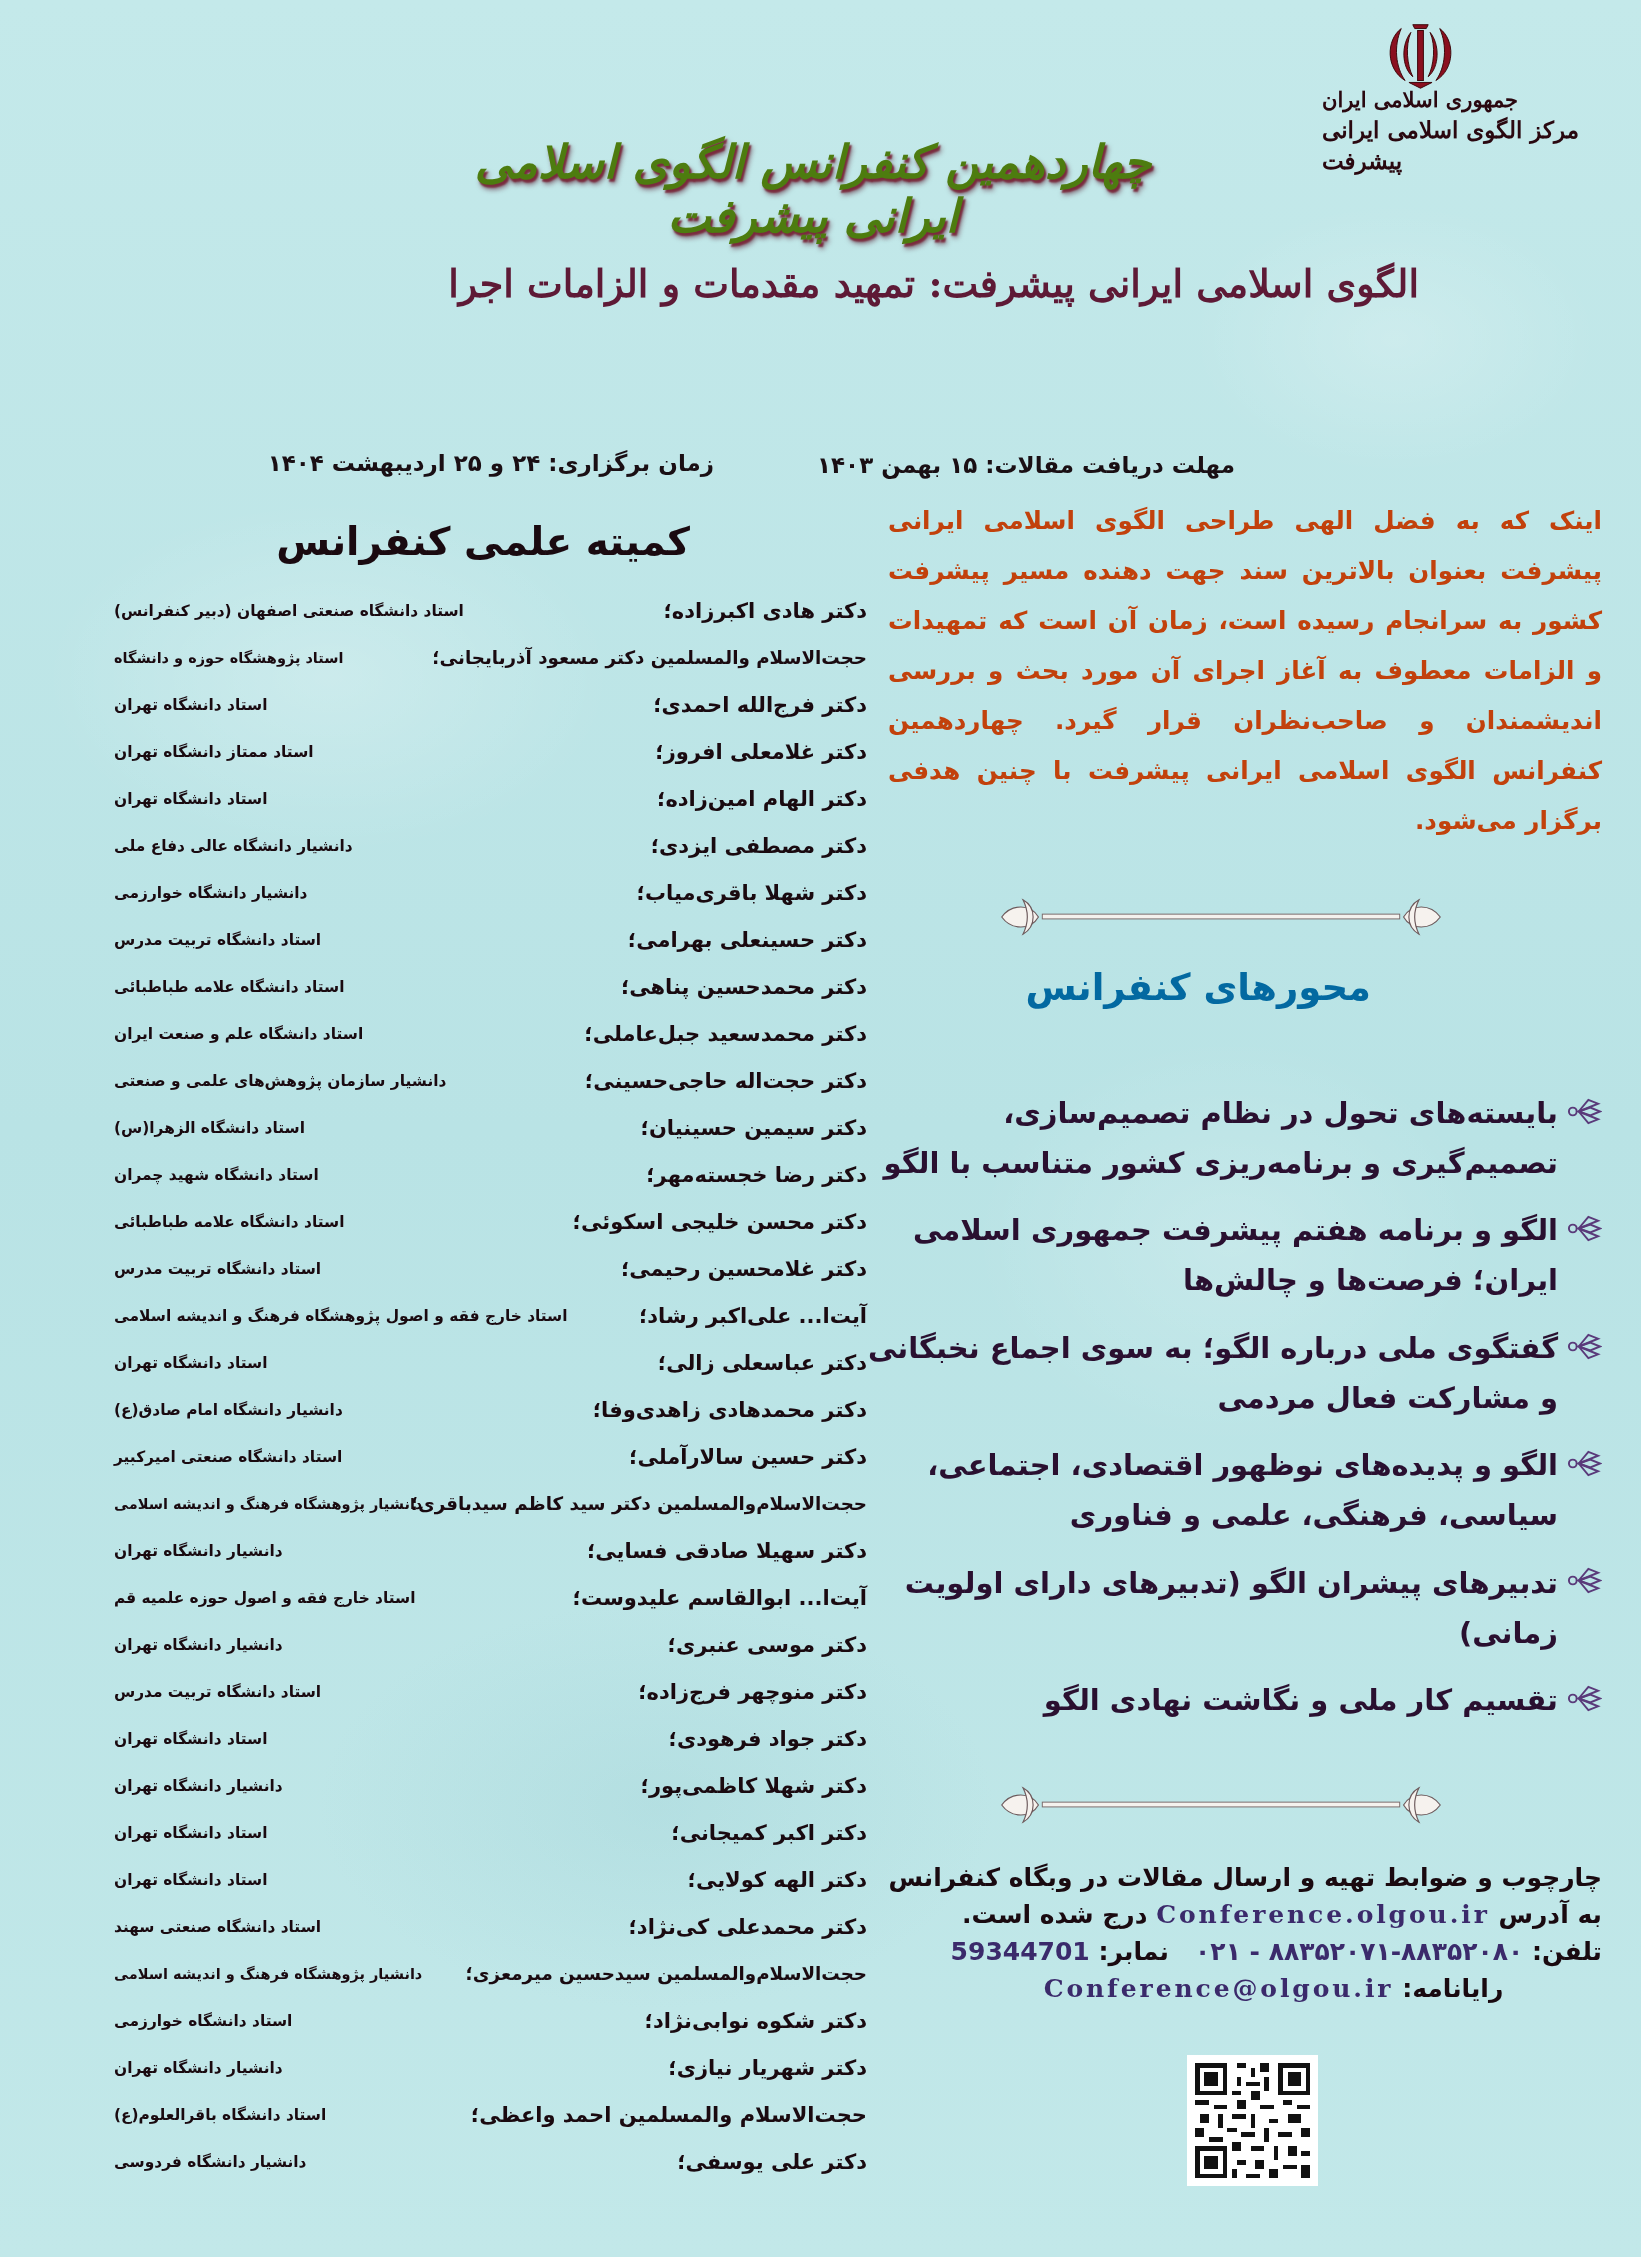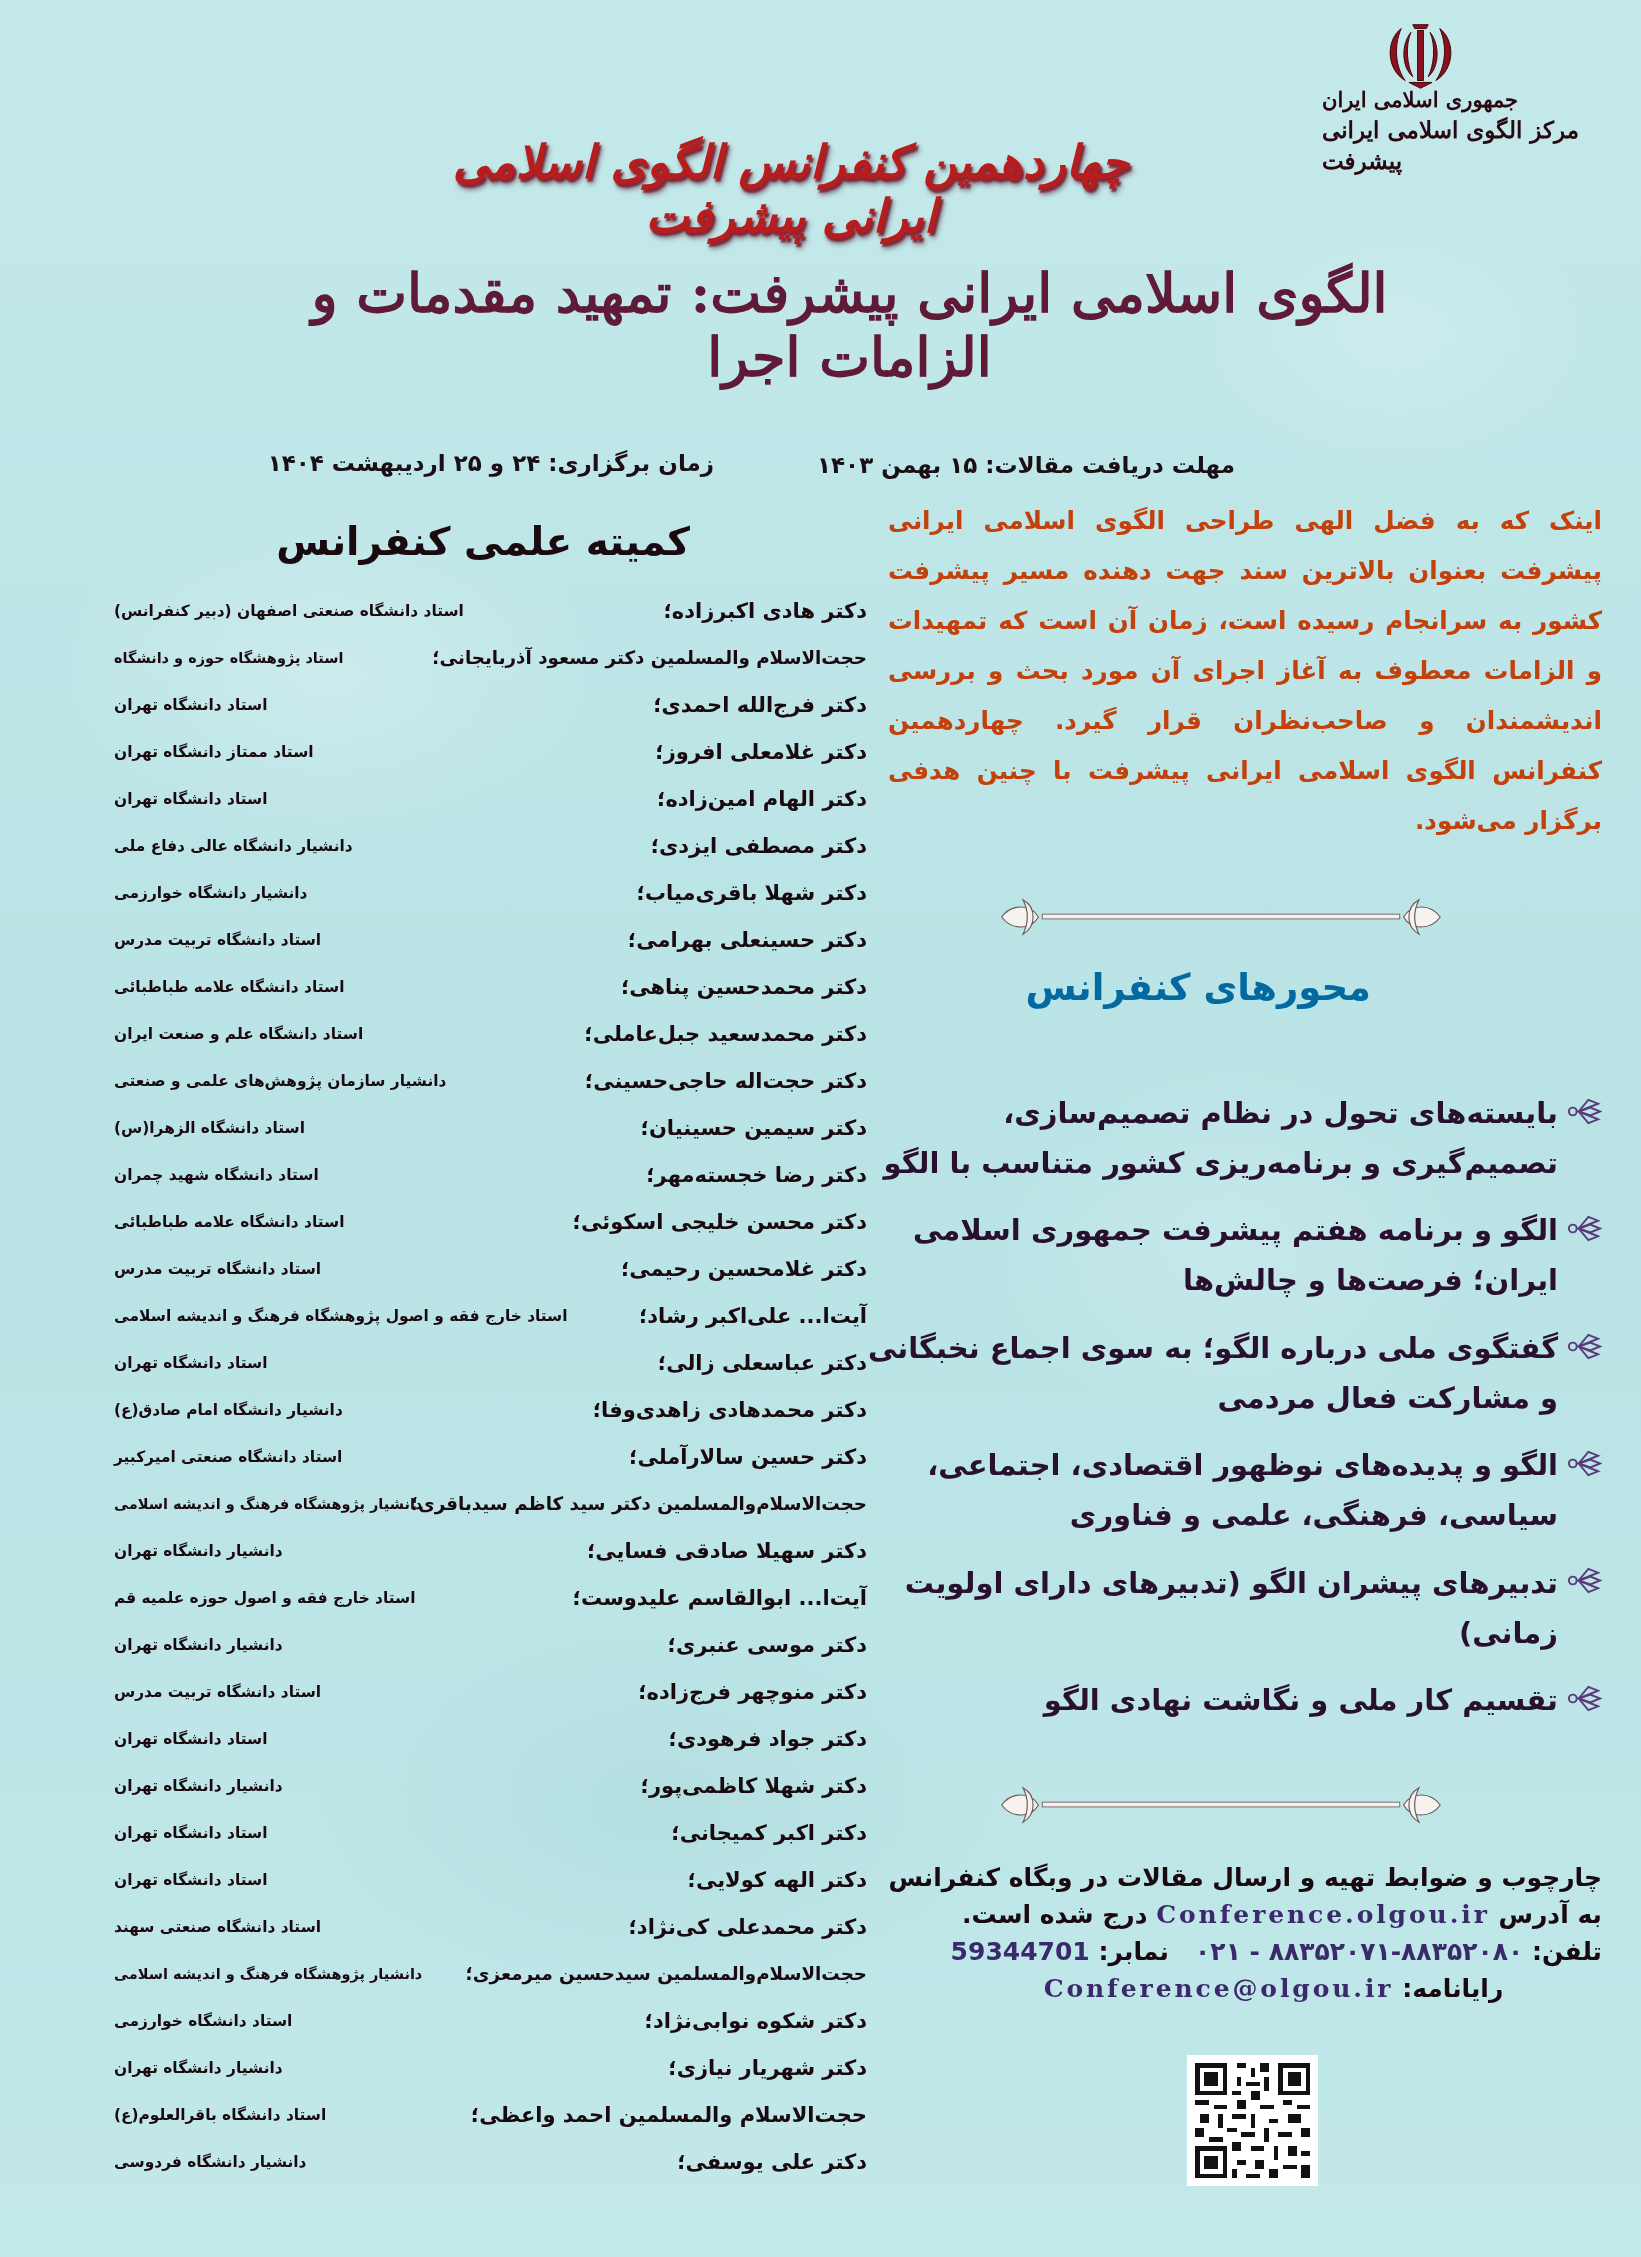--- a/index.html
+++ b/index.html
@@ -18,29 +18,29 @@
     }
     .abs { position: absolute; }
 
     
     .emblem { right: 172px; top: 17.4px; width: 97px; height: 77px; }
     .org-block { right: 39px; top: 85px; width: 280px; text-align: left; color: #2a0810; font-family: "DejaVu Serif", serif; font-weight: bold; }
     .org-line1 { font-size: 21px; line-height: 29px; }
     .org-line2 { font-size: 23px; line-height: 31px; }
 
     .conf-title {
-      right: 454px; top: 135px; width: 792px; text-align: center;
+      right: 432px; top: 135px; width: 792px; text-align: center;
       font-family: "DejaVu Serif", serif; font-weight: bold; font-style: italic;
-      font-size: 46px; color: #b91c1c;
+      font-size: 46px; color: #4d7c0f;
       text-shadow: 1.9px 2.9px 1.9px #7a2b3d, 2.9px 4.8px 5.8px rgba(80,20,40,0.55);
     }
     .main-title {
-      right: 222px; top: 261px; width: 1139px; text-align: center;
+      right: 222px; top: 261px; width: 1139px; 
       font-family: "DejaVu Serif", serif; font-weight: bold;
-      font-size: 54px; color: #5e1a36;
+      font-size: 38px; color: #5e1a36;
     }
 
     .deadline { right: 406px; top: 452px; font-size: 23px; font-weight: bold; }
     .event-date { right: 927px; top: 450px; font-size: 23px; font-weight: bold; }
 
     .committee-title {
       right: 951px; top: 519px; font-size: 39px; font-weight: bold; color: #1a0a10;
     }
 
     

